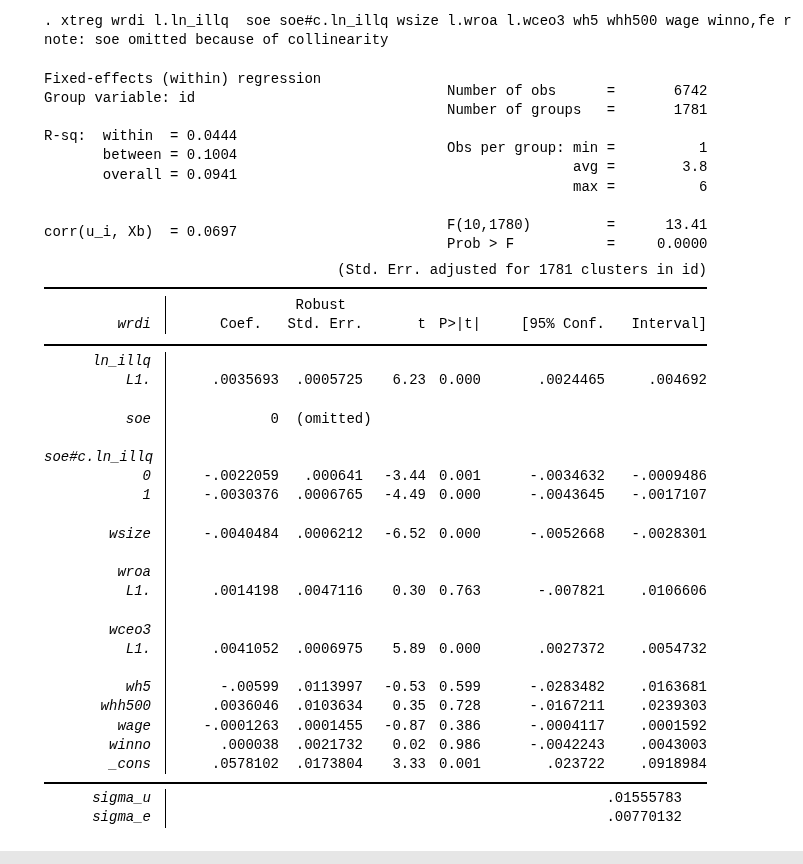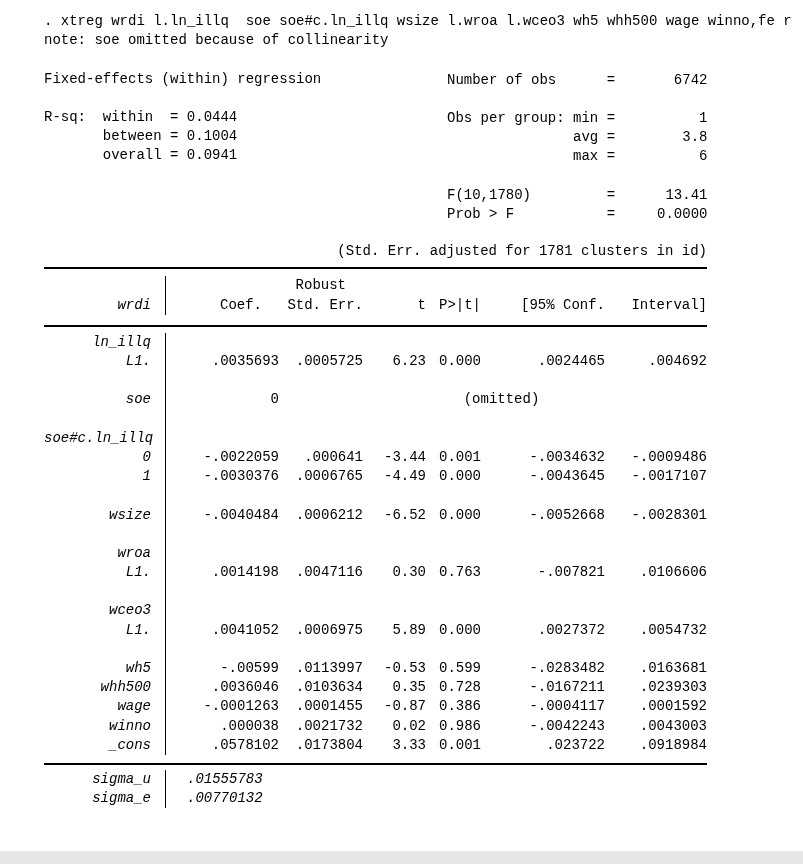--- a/index.html
+++ b/index.html
@@ -5,56 +5,57 @@
   html,body{margin:0;padding:0;background:#ffffff;}
   .screen{
     position:relative;width:803px;height:864px;background:#ffffff;overflow:hidden;
     font-family:"Liberation Mono","DejaVu Sans Mono",monospace;
     font-size:14px;line-height:19.2px;color:#000000;padding-left:13px;
   }
   .content{position:absolute;left:44px;top:12px;width:663px;}
   .line{height:19.2px;white-space:pre;}
   .srow{position:relative;height:19.2px;}
   .sl{white-space:pre;}
-  .sr{position:absolute;left:403px;top:1px;white-space:pre;}
+  .sr{position:absolute;left:403px;top:12px;white-space:pre;}
   .cluster{text-align:right;}
   .coef-table{margin-top:6px;}
   .rule{border-top:2px solid #000000;width:663px;height:0;}
   .thead{padding:7px 0 10px 0;}
   .tbody{padding:6px 0 8px 0;}
   .tfoot{padding:5px 0 0 0;}
   .trow{display:grid;grid-template-columns:122px 113px 84px 63px 55px 124px 102px;height:19.2px;}
   .tc{text-align:right;white-space:pre;overflow:visible;}
   .cl{border-right:1px solid #000000;padding-right:14px;box-sizing:border-box;font-style:italic;}
   .head-coef{padding-right:17px;}
   .head-robust{padding-right:17px;}
-  .omit-note{grid-column:3/8;text-align:center;padding-left:17px;}
-  .fv{grid-column:2/8;text-align:left;padding-left:21px;white-space:pre;font-style:italic;}
+  .omit-note{grid-column:3/8;text-align:left;padding-left:17px;}
+  .fv{grid-column:2/8;text-align:right;padding-left:21px;white-space:pre;}
   .fnote{margin-left:25px;}
   .bottom-bar{position:absolute;left:0;bottom:0;width:803px;height:13px;background:#e6e6e6;}
 </style>
 </head>
 <body>
 
 <div class="screen">
   <div class="content">
 
     <div class="line">. xtreg wrdi l.ln_illq  soe soe#c.ln_illq wsize l.wroa l.wceo3 wh5 whh500 wage winno,fe r</div>
     <div class="line">note: soe omitted because of collinearity</div>
     <div class="line"></div>
 
     <div id="summary">
         <div class="srow"><span class="sl">Fixed-effects (within) regression</span><span class="sr">Number of obs      =       6742</span></div>
+        <div class="srow"><span class="sl">Group variable: id</span><span class="sr">Number of groups   =       1781</span></div>
         <div class="srow"><span class="sl"></span><span class="sr"></span></div>
         <div class="srow"><span class="sl">R-sq:  within  = 0.0444</span><span class="sr">Obs per group: min =          1</span></div>
         <div class="srow"><span class="sl">       between = 0.1004</span><span class="sr">               avg =        3.8</span></div>
         <div class="srow"><span class="sl">       overall = 0.0941</span><span class="sr">               max =          6</span></div>
         <div class="srow"><span class="sl"></span><span class="sr"></span></div>
         <div class="srow"><span class="sl"></span><span class="sr">F(10,1780)         =      13.41</span></div>
-        <div class="srow"><span class="sr">Prob &gt; F           =     0.0000</span></div>
+        <div class="srow"><span class="sl">corr(u_i, Xb)  = 0.0697</span><span class="sr">Prob &gt; F           =     0.0000</span></div>
       </div>
 
     <div class="line"></div>
     <div class="line cluster">(Std. Err. adjusted for 1781 clusters in id)</div>
 
     <div class="coef-table">
       <div class="rule"></div>
 
       <div class="thead">
         <div class="trow">

